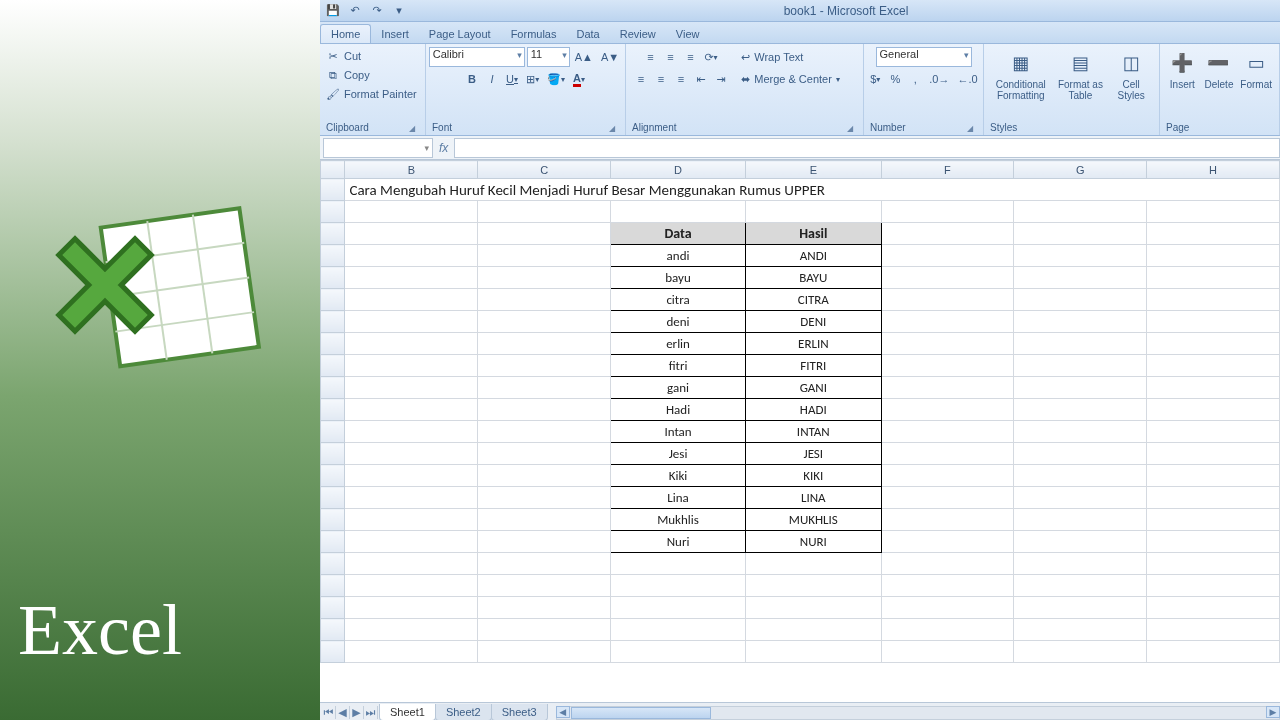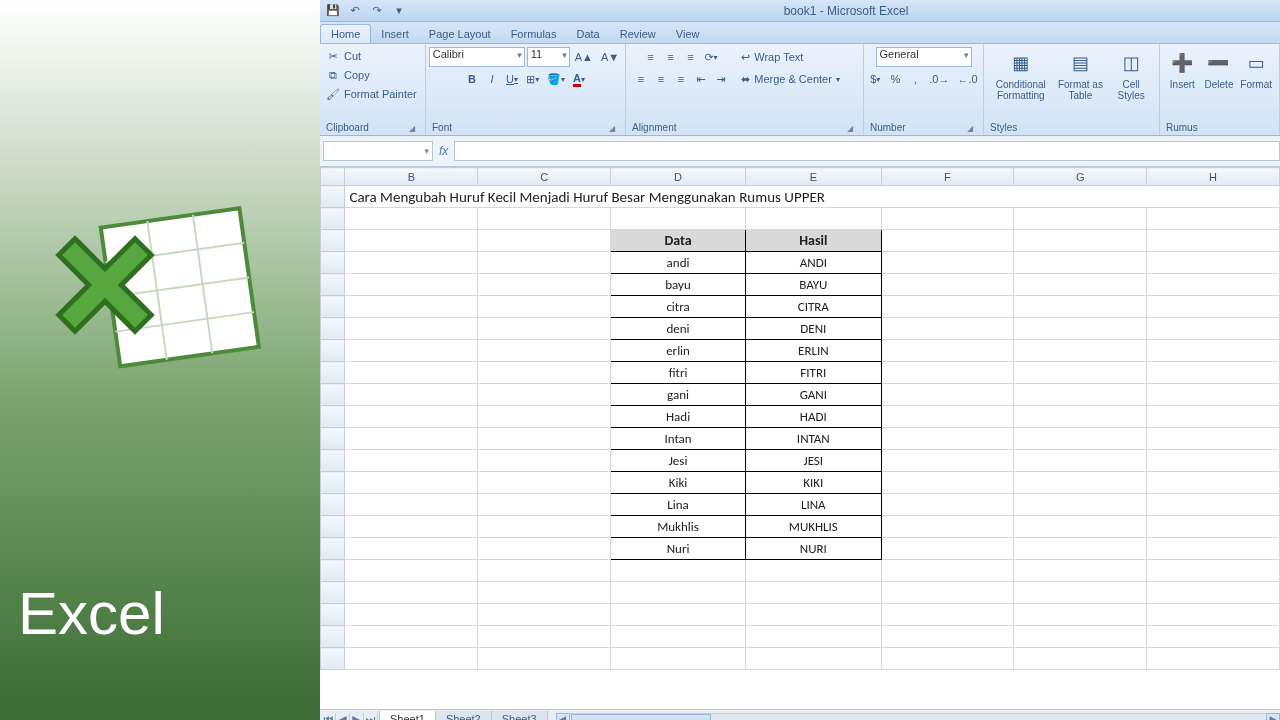--- a/index.html
+++ b/index.html
@@ -2,21 +2,21 @@
 <html><head>
 <meta charset="utf-8">
 <style>
 * { box-sizing: border-box; margin: 0; padding: 0; }
 body { font-family: "Segoe UI", Tahoma, sans-serif; font-size: 11px; background: #fff; width: 1280px; height: 720px; overflow: hidden; position: relative; }
 
 .left-brand { position: absolute; left: 0; top: 0; width: 320px; height: 720px;
   background: linear-gradient(to bottom, #ffffff 0%, #d4e0cf 20%, #7ba56f 55%, #3a6b33 100%);
   display: flex; flex-direction: column; align-items: center; justify-content: flex-end; padding-bottom: 40px; }
 .left-brand .logo { position: absolute; top: 200px; left: 55px; width: 210px; height: 180px; }
-.left-brand .word { font-family: Liberation Sans, sans-serif; color: #fff; font-size: 60px; font-weight: 400; position: absolute; bottom: 72px; left: 18px; }
+.left-brand .word { font-family: Liberation Serif, serif; color: #fff; font-size: 72px; font-weight: 400; position: absolute; bottom: 48px; left: 18px; }
 
 .app { position: absolute; left: 320px; top: 0; width: 960px; height: 720px; background: #fff; }
 
 .titlebar { height: 22px; background: linear-gradient(#d7e6f7,#bcd4ef); border-bottom: 1px solid #9ab8dc; display: flex; align-items: center; }
 .qat { display: flex; align-items: center; padding: 0 4px; gap: 4px; }
 .qat-btn { width: 18px; height: 16px; display: flex; align-items: center; justify-content: center; color: #3b5d86; }
 .title-text { flex: 1; text-align: center; color: #3b5d86; font-size: 12px; }
 
 .tabs { height: 22px; background: linear-gradient(#d7e6f7,#c3d9f1); display: flex; align-items: flex-end; border-bottom: 1px solid #9ab8dc; }
 .tab { padding: 3px 10px 3px; color: #3b5d86; font-size: 11px; cursor: default; }
@@ -33,21 +33,21 @@
 .sel { height: 20px; border: 1px solid #9ab8dc; background: #fff; font-size: 11px; padding: 0 14px 0 3px; position: relative; color: #333; }
 .sel::after { content: "▾"; position: absolute; right: 2px; top: 2px; font-size: 9px; color: #5d7ea5; }
 .big-btn { width: 42px; display: flex; flex-direction: column; align-items: center; justify-content: center; font-size: 10px; color: #3b5d86; text-align: center; gap: 2px; padding: 2px 1px; }
 .big-btn .ic { width: 28px; height: 28px; display: flex; align-items: center; justify-content: center; font-size: 18px; }
 .tiny-drop::after { content: " ▾"; font-size: 8px; }
 
 .clip-col { display: flex; flex-direction: column; gap: 1px; font-size: 11px; color: #3b5d86; }
 .clip-row { display: flex; align-items: center; gap: 4px; height: 18px; }
 .clip-row .ci { width: 14px; text-align: center; }
 
-.formula-bar { height: 31px; border-bottom: 1px solid #b8c7d8; display: flex; align-items: center; background: #eef3f8; }
+.formula-bar { height: 24px; border-bottom: 1px solid #b8c7d8; display: flex; align-items: center; background: #eef3f8; }
 .name-box { width: 110px; height: 20px; border: 1px solid #b8c7d8; background: #fff; margin-left: 3px; display: flex; align-items: center; padding: 0 4px; font-size: 11px; position: relative; }
 .name-box::after { content: "▾"; position: absolute; right: 3px; font-size: 9px; color: #888; }
 .fx { padding: 0 6px; color: #5d7ea5; font-style: italic; font-size: 12px; }
 .formula-input { flex: 1; height: 20px; border: 1px solid #b8c7d8; background: #fff; }
 
 .grid-wrap { position: relative; height: calc(100% - 22px - 22px - 92px - 22px - 20px); overflow: hidden; background: #fff; }
 table.sheet { border-collapse: collapse; table-layout: fixed; }
 .colhdr th { background: linear-gradient(#f5f8fc,#e1e9f3); border: 1px solid #c4cfdb; height: 18px; font-weight: 400; color: #3c5472; font-size: 11px; text-align: center; }
 .colhdr th:first-child { width: 26px; }
 td { border: 1px solid #d4d9e0; height: 22px; font-size: 12px; padding: 0 4px; color: #222; }
@@ -226,21 +226,21 @@
           </div>
         <div class="big-btn" style="width:36px">
             <div class="ic">➖</div>
             <span>Delete</span>
           </div>
         <div class="big-btn" style="width:36px">
             <div class="ic">▭</div>
             <span>Format</span>
           </div>
       </div>
-      <div class="group-label">Rumus</div>
+      <div class="group-label">Page</div>
     </div>
   </div>
 
   <div class="formula-bar">
     <div class="name-box"></div>
     <div class="fx">fx</div>
     <div class="formula-input"></div>
   </div>
 
   <div class="grid-wrap">

